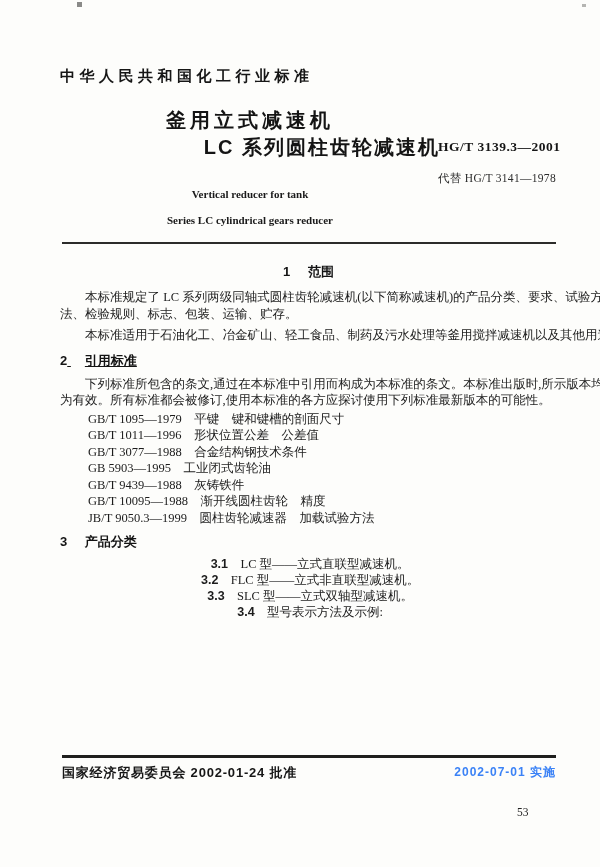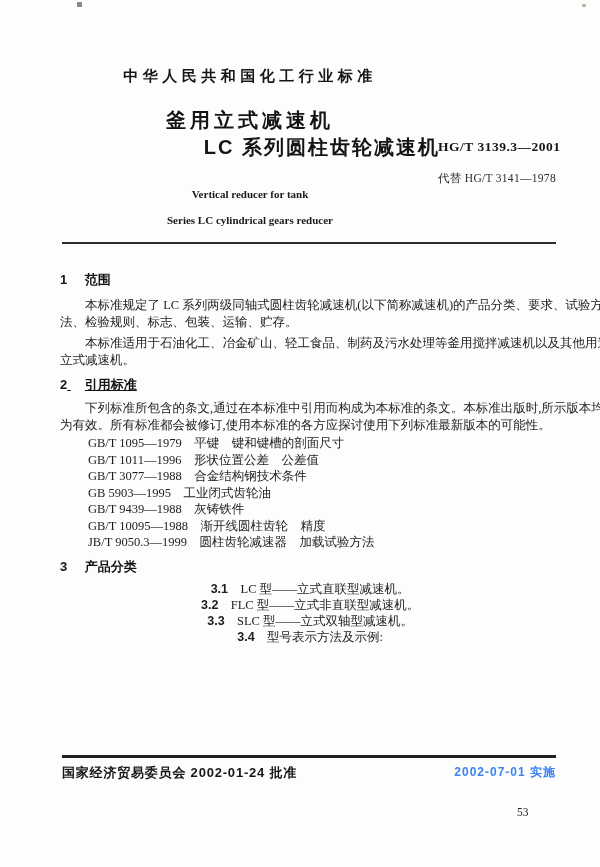--- a/index.html
+++ b/index.html
@@ -16,21 +16,20 @@
   }
 
   
   .speck { position:absolute; background:#8a8a88; }
   .speck-a { left:77px; top:2px; width:5px; height:5px; }
   .speck-b { left:582px; top:4px; width:4px; height:3px; background:#b5b5b2; }
 
   
   .org-line {
     position:absolute; left:60px; top:67px; width:380px;
-    text-align:center;
     font-family:"Liberation Sans","DejaVu Sans",sans-serif;
     font-weight:bold; font-size:15px; letter-spacing:4.5px;
     color:#161616; white-space:nowrap;
   }
   .title-cn-1 {
     position:absolute; left:60px; top:107px; width:380px;
     text-align:center;
     font-family:"Liberation Sans","DejaVu Sans",sans-serif;
     font-weight:bold; font-size:20px; letter-spacing:4px;
     color:#141414; white-space:nowrap;
@@ -75,21 +74,21 @@
     position:absolute; left:60px; top:257px; width:497px;
     font-size:12.5px; line-height:16.5px; color:#1c1c1c;
   }
   .sec-heading {
     font-family:"Liberation Sans","DejaVu Sans",sans-serif;
     font-weight:bold; font-size:13px; line-height:17px; color:#141414;
     white-space:nowrap;
   }
   .sec-heading .sec-no { display:inline-block; }
   .sec-heading .sec-title { margin-left:14px; }
-  .h-sec1 { margin-top:14px; }
+  .h-sec1 { margin-top:6px;text-align:center; }
   .h-sec2 { margin-top:8px;text-decoration:underline; }
   .h-sec3 { margin-top:7px; }
 
   .para { }
   .para .line { white-space:nowrap; }
   .para .line.first { text-indent:2em; }
   .p1 { margin-top:9px; }
   .p2 { margin-top:5px; }
   .p3 { margin-top:7px; }
 
@@ -146,21 +145,20 @@
     <div class="sec-heading h-sec1">
       <span class="sec-no">1</span>
       <span class="sec-title">范围</span>
     </div>
     <div class="para p1">
       <div class="line first">本标准规定了 LC 系列两级同轴式圆柱齿轮减速机(以下简称减速机)的产品分类、要求、试验方</div>
       <div class="line">法、检验规则、标志、包装、运输、贮存。</div>
     </div>
     <div class="para p2">
       <div class="line first">本标准适用于石油化工、冶金矿山、轻工食品、制药及污水处理等釜用搅拌减速机以及其他用途的</div>
-      <div class="line">立式减速机。</div>
     </div>
 
     <div class="sec-heading h-sec2">
       <span class="sec-no">2</span>
       <span class="sec-title">引用标准</span>
     </div>
     <div class="para p3">
       <div class="line first">下列标准所包含的条文,通过在本标准中引用而构成为本标准的条文。本标准出版时,所示版本均</div>
       <div class="line">为有效。所有标准都会被修订,使用本标准的各方应探讨使用下列标准最新版本的可能性。</div>
     </div>

